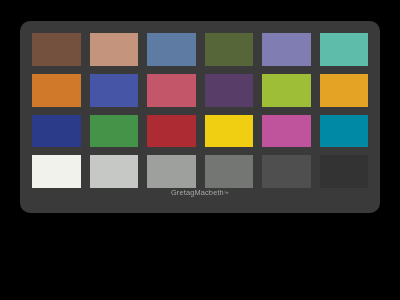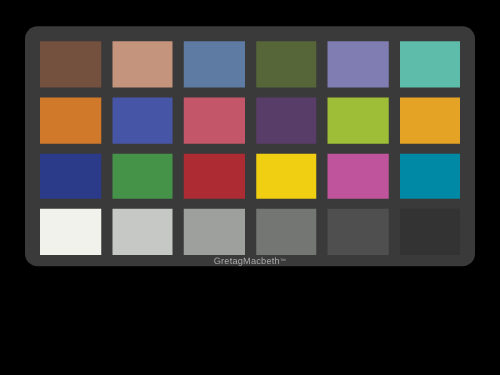--- a/index.html
+++ b/index.html
@@ -21,21 +21,21 @@
   }
   #chart-board {
     position: absolute;
     left: 20px;
     top: 21px;
     width: 360px;
     height: 192px;
     background: #3a3a3a;
     border-radius: 10px;
     box-sizing: border-box;
-    padding: 12px 12px 0 12px;
+    padding: 12px 12px 16px 12px;
     display: flex;
     flex-direction: column;
   }
   #patch-grid {
     display: grid;
     grid-template-columns: repeat(6, 1fr);
     grid-template-rows: repeat(4, 1fr);
     gap: 8px 9px;
     width: 336px;
     height: 212px;

